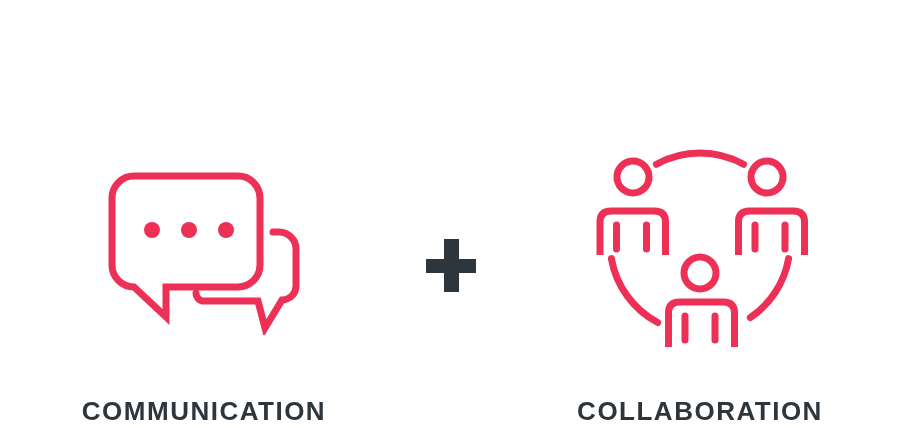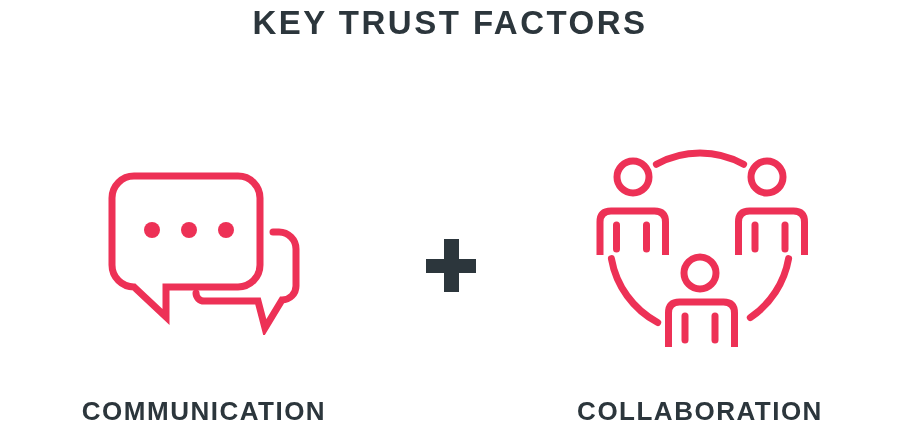--- a/index.html
+++ b/index.html
@@ -55,21 +55,20 @@
     color:var(--ink);
   }
   .label-left{left:54px;}
   .label-right{left:550px;}
 </style>
 </head>
 <body>
 
 <div class="stage">
 
-  <div class="title">KEY TRUST FACTORS</div>
 
   <svg class="icon-comm" width="196" height="168" viewBox="0 0 196 168" aria-hidden="true">
 
     <path class="icon-stroke" d="M 26 9 H 130 A 22 22 0 0 1 152 31 V 98 A 22 22 0 0 1 130 120 H 58 V 150 L 26 120 A 22 22 0 0 1 4 98 V 31 A 22 22 0 0 1 26 9 Z"></path>
 
     <path class="icon-stroke round" d="M 165 65 H 171 A 17 17 0 0 1 188 82 V 119 A 14 14 0 0 1 174 133 L 157 161 L 150 134 H 96 A 8 8 0 0 1 88 126"></path>
 
     <circle class="icon-fill" cx="44" cy="63" r="8"></circle>
     <circle class="icon-fill" cx="81" cy="63" r="8"></circle>
     <circle class="icon-fill" cx="118" cy="63" r="8"></circle>

